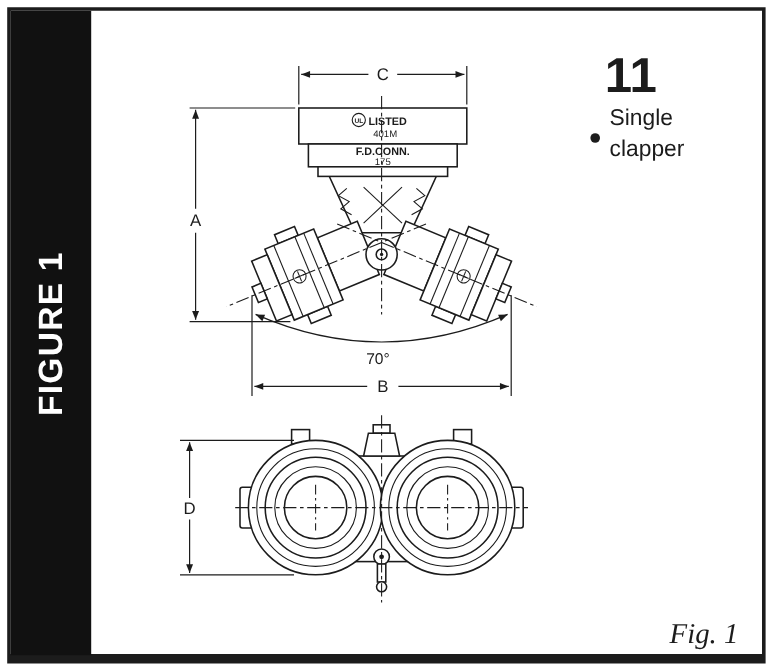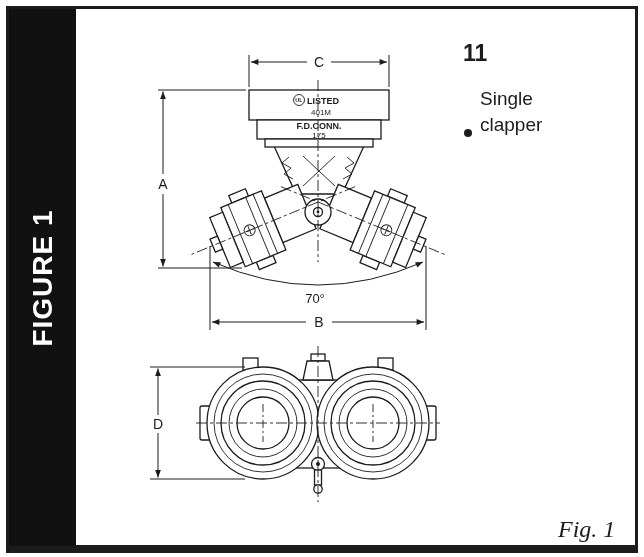--- a/index.html
+++ b/index.html
@@ -4,22 +4,22 @@
 <style>
   html,body{margin:0;padding:0;background:#ffffff;}
   .page{position:relative;width:644px;height:557px;background:var(--paper,#ffffff);overflow:hidden;
         font-family:"Liberation Sans",sans-serif;color:var(--ink,#1c1c1c);}
   .outer-border{position:absolute;left:6px;top:6px;right:6px;bottom:4px;
         border:3px solid var(--ink,#151515);border-bottom-width:8px;pointer-events:none;}
   .sidebar{position:absolute;left:9px;top:9px;width:67px;height:537px;background:var(--sidebar_bg,#111111);
         display:flex;align-items:center;justify-content:center;}
   .sidebar-label{transform:rotate(-90deg);white-space:nowrap;color:#ffffff;
         font-size:28px;font-weight:700;letter-spacing:1px;}
-  .section-number{position:absolute;left:463px;top:40px;font-size:23px;font-weight:700;}
-  .bullet-row{position:absolute;left:464px;top:86px;width:108px;display:flex;align-items:flex-end;}
+  .section-number{position:absolute;left:504px;top:40px;font-size:41px;font-weight:700;}
+  .bullet-row{position:absolute;left:492px;top:86px;width:108px;display:flex;align-items:center;}
   .bullet-dot{width:8px;height:8px;border-radius:50%;background:var(--ink,#1c1c1c);
         flex:0 0 8px;margin-top:7px;margin-right:8px;}
   .bullet-label{font-size:19px;line-height:1.35;}
   .fig-caption{position:absolute;left:558px;top:516px;font-family:"Liberation Serif",serif;
         font-style:italic;font-size:24px;}
   svg.drawing{position:absolute;left:0;top:0;width:644px;height:557px;}
   .ln{stroke:var(--ink,#1c1c1c);fill:none;stroke-width:1.3;}
   .fw{stroke:var(--ink,#1c1c1c);fill:#ffffff;stroke-width:1.3;}
   .thin{stroke-width:0.9;}
   .dim{stroke:var(--ink,#1c1c1c);fill:none;stroke-width:1;}

